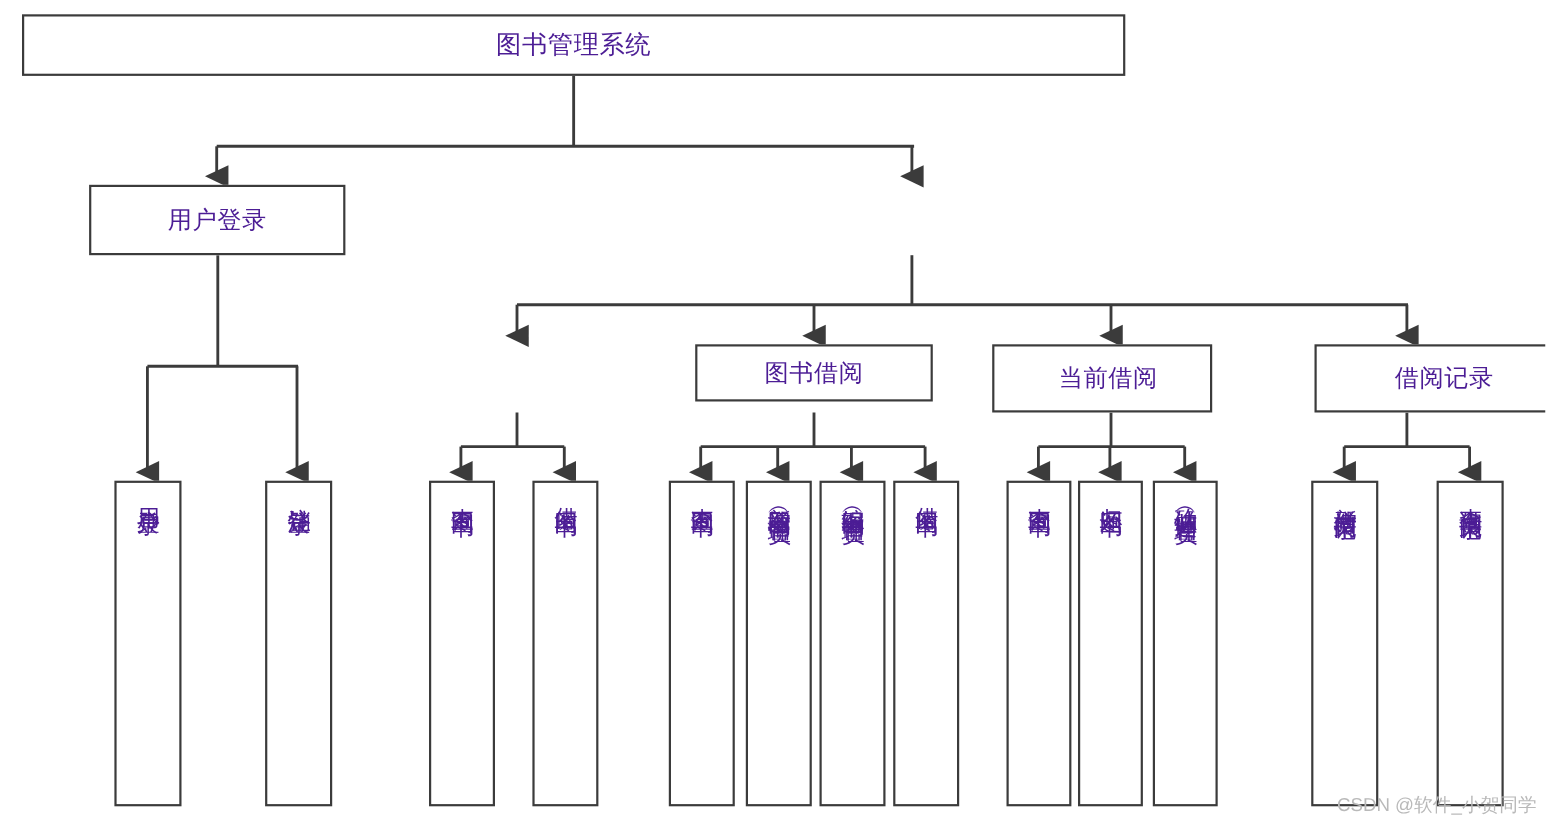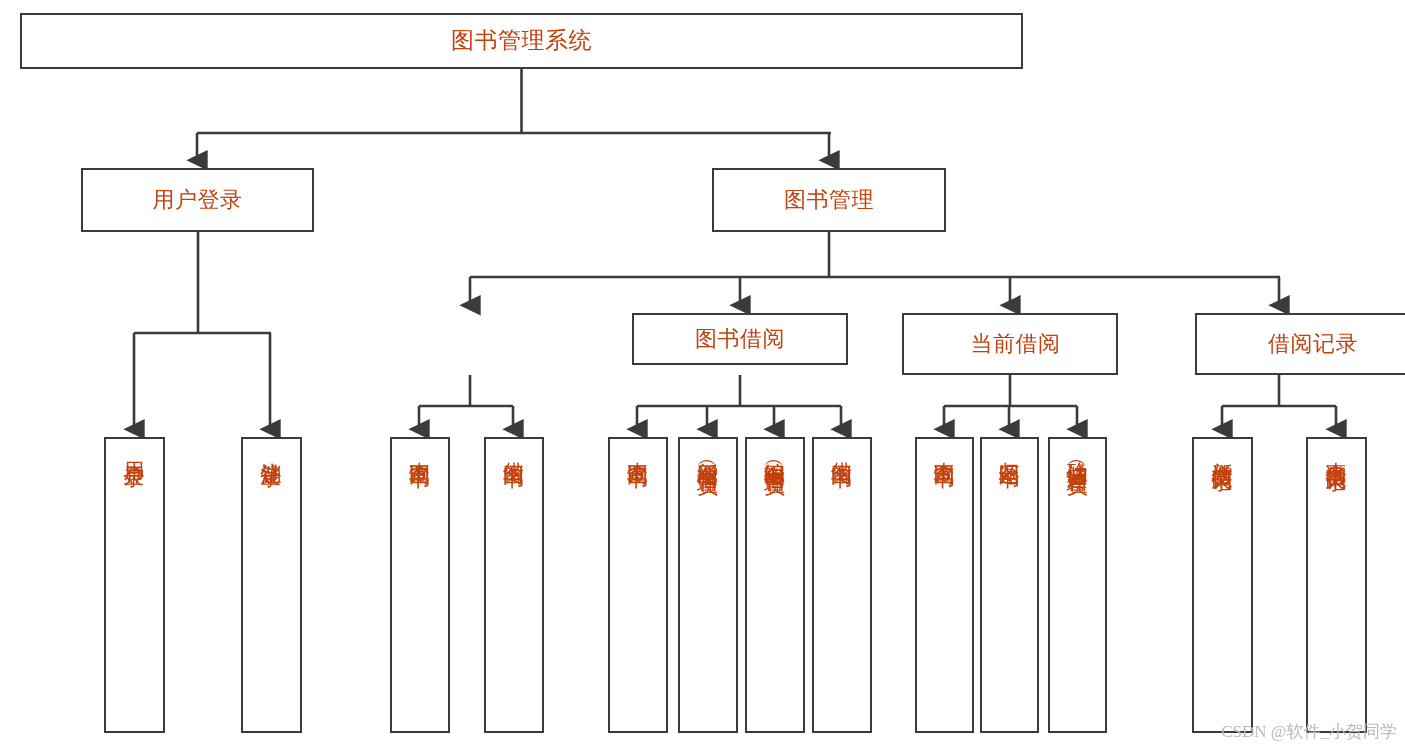--- a/index.html
+++ b/index.html
@@ -27,21 +27,21 @@
     pointer-events: none;
   }
   .node {
     position: absolute;
     box-sizing: border-box;
     background: #ffffff;
     border: 2px solid #3b3b3b;
     display: flex;
     align-items: center;
     justify-content: center;
-    color: #c2410c;
+    color: #4c1d95;
     z-index: 2;
   }
   .node .node-label {
     display: block;
     text-align: center;
     line-height: 1.18;
     white-space: nowrap;
   }
   
   .node.horizontal .node-label {
@@ -65,21 +65,21 @@
     margin: 0 auto;
   }
   .watermark {
     position: absolute;
     right: 8px;
     bottom: 4px;
     font-size: 17px;
     color: #b9b9b9;
     z-index: 5;
     white-space: nowrap;
-    font-family: Liberation Serif, serif;
+    font-family: Liberation Sans, sans-serif;
   }
 </style>
 </head>
 <body>
 
 <div id="diagram-root">
 
   <svg id="connector-layer" viewBox="0 0 1405 747" width="1405" height="747" xmlns="http://www.w3.org/2000/svg">
     <defs>
       <marker id="arrowhead" markerWidth="9" markerHeight="9" refX="4.2" refY="4.5" orient="auto" markerUnits="strokeWidth">
@@ -131,30 +131,27 @@
   </svg>
 
   <div class="node horizontal n-root" style="left:20px; top:13px; width:1003px; height:56px;">
     <span class="node-label">图书管理系统</span>
   </div>
 
   <div class="node horizontal" style="left:81px; top:168px; width:233px; height:64px;">
     <span class="node-label">用户登录</span>
   </div>
 
-  <div class="node horizontal" style="left:712px; top:168px; width:234px; height:64px;">
-    <span class="node-label">图书管理</span>
-  </div>
 
 
   <div class="node horizontal" style="left:632px; top:313px; width:216px; height:52px;">
     <span class="node-label">图书借阅</span>
   </div>
 
-  <div class="node horizontal" style="left:902px; top:313px; width:216px; height:62px;padding-left:11px;">
+  <div class="node horizontal" style="left:902px; top:313px; width:200px; height:62px;padding-left:11px;">
     <span class="node-label">当前借阅</span>
   </div>
 
   <div class="node horizontal" style="left:1172px; top:313px; width:236px; height:62px;margin-left:23px;">
     <span class="node-label">借阅记录</span>
   </div>
 
   <div class="node vertical" style="left:104px; top:437px; width:61px; height:296px;">
     <span class="node-label">用户登录</span>
   </div>

